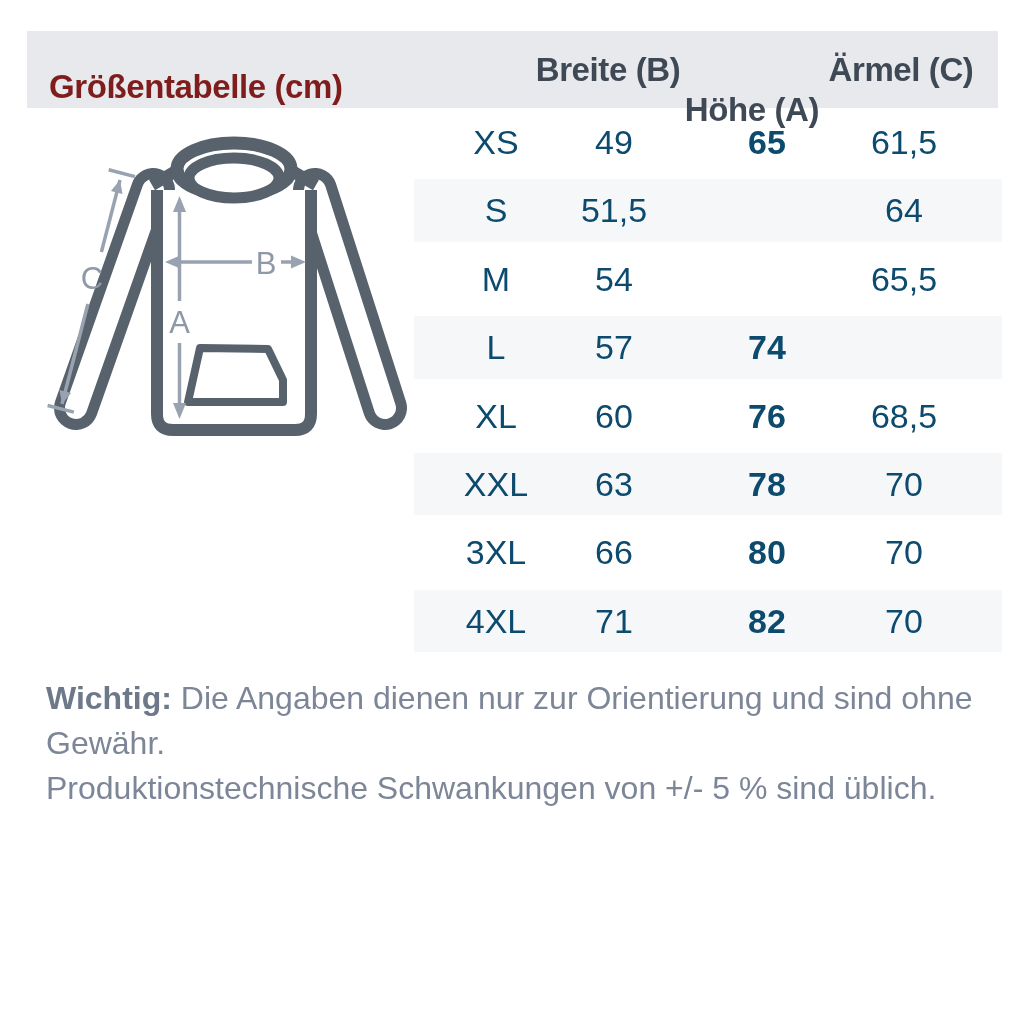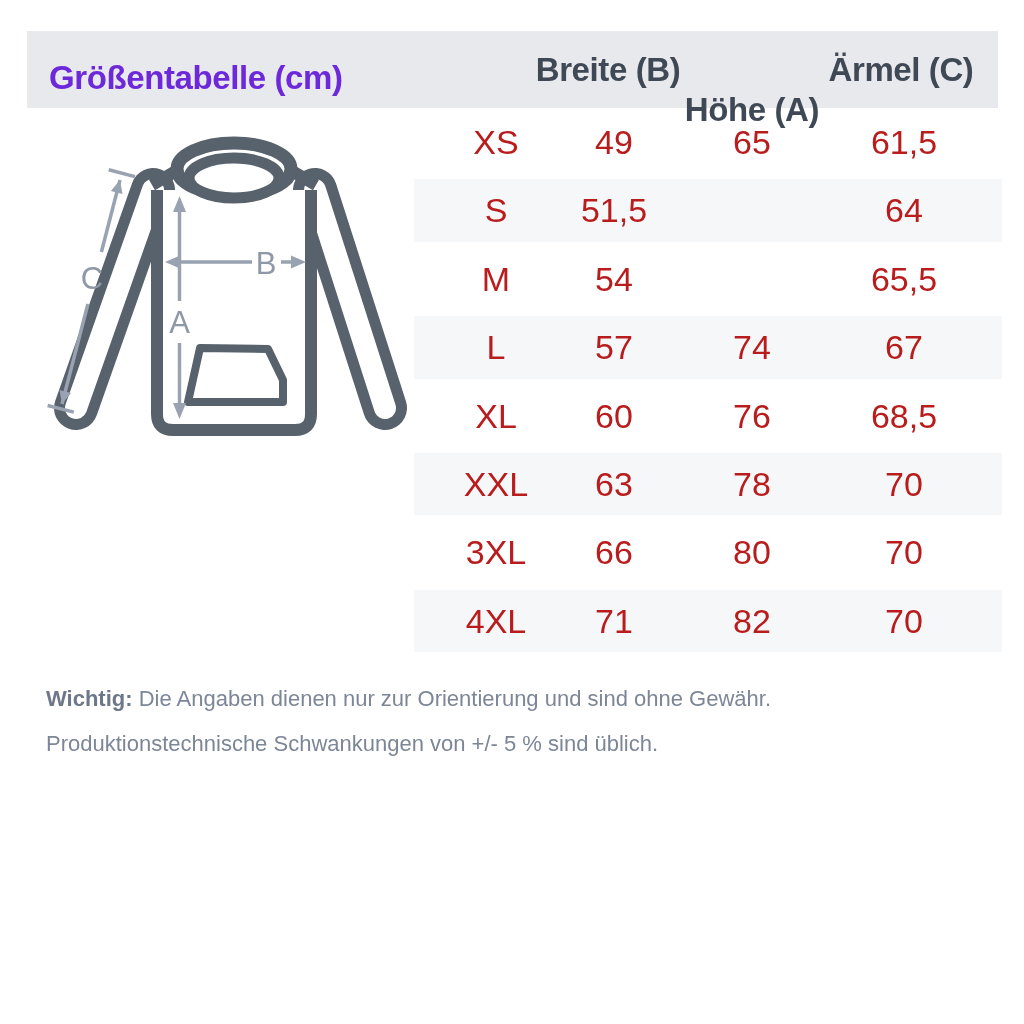--- a/index.html
+++ b/index.html
@@ -13,24 +13,24 @@
   }
   
   .band {
     position: absolute;
     left: 27px; top: 31px;
     width: 971px; height: 77px;
     background: #e8e9ed;
   }
   .title {
     position: absolute;
-    left: 22px; top: 8px;
+    left: 22px; top: 17px;
     height: 77px; line-height: 77px;
     font-size: 33px; font-weight: bold;
-    color: #6d28d9; letter-spacing: -0.4px;
+    color: #7f1d1d; letter-spacing: -0.4px;
     white-space: nowrap;
   }
   .col-head {
     position: absolute; top: 0;
     height: 77px; line-height: 77px;
     width: 200px; text-align: center;
     font-size: 33px; font-weight: bold;
     color: #3f4955; letter-spacing: -0.4px;
     white-space: nowrap;
   }
@@ -46,36 +46,36 @@
   }
   .row { position: relative; height: 68.4px; }
   .row.striped {
     background: #f6f7f9;
     box-shadow: inset 0 3px 0 #ffffff, inset 0 -3px 0 #ffffff;
   }
   .cell {
     position: absolute; top: 0;
     height: 68.4px; line-height: 68.4px;
     text-align: center;
-    font-size: 34px; color: #b91c1c;
+    font-size: 34px; color: #0c4a6e;
     white-space: nowrap;
   }
   .cell.size { left: 2px;   width: 160px; }
   .cell.b    { left: 120px; width: 160px; }
-  .cell.a    { left: 258px; width: 160px; }
+  .cell.a    { left: 273px; width: 160px; font-weight: bold; }
   .cell.c    { left: 410px; width: 160px; }
 
   
   .hoodie { position: absolute; left: 30px; top: 120px; width: 385px; height: 345px; }
 
   
   .note {
     position: absolute;
     left: 46px; top: 676px; width: 940px;
-    font-size: 22px; line-height: 45px;
+    font-size: 32px; line-height: 45px;
     color: #7c8697;
   }
   .note b { color: #6d7889; font-weight: bold; }
 </style>
 </head>
 <body>
 
 <div class="canvas">
 
   <div class="band">
@@ -148,21 +148,20 @@
       </div>
       <div class="row">
         <div class="cell size">M</div>
         <div class="cell b">54</div>
         <div class="cell c">65,5</div>
       </div>
       <div class="row striped">
         <div class="cell size">L</div>
         <div class="cell b">57</div>
         <div class="cell a">74</div>
-        <div class="cell c">67</div>
       </div>
       <div class="row">
         <div class="cell size">XL</div>
         <div class="cell b">60</div>
         <div class="cell a">76</div>
         <div class="cell c">68,5</div>
       </div>
       <div class="row striped">
         <div class="cell size">XXL</div>
         <div class="cell b">63</div>

